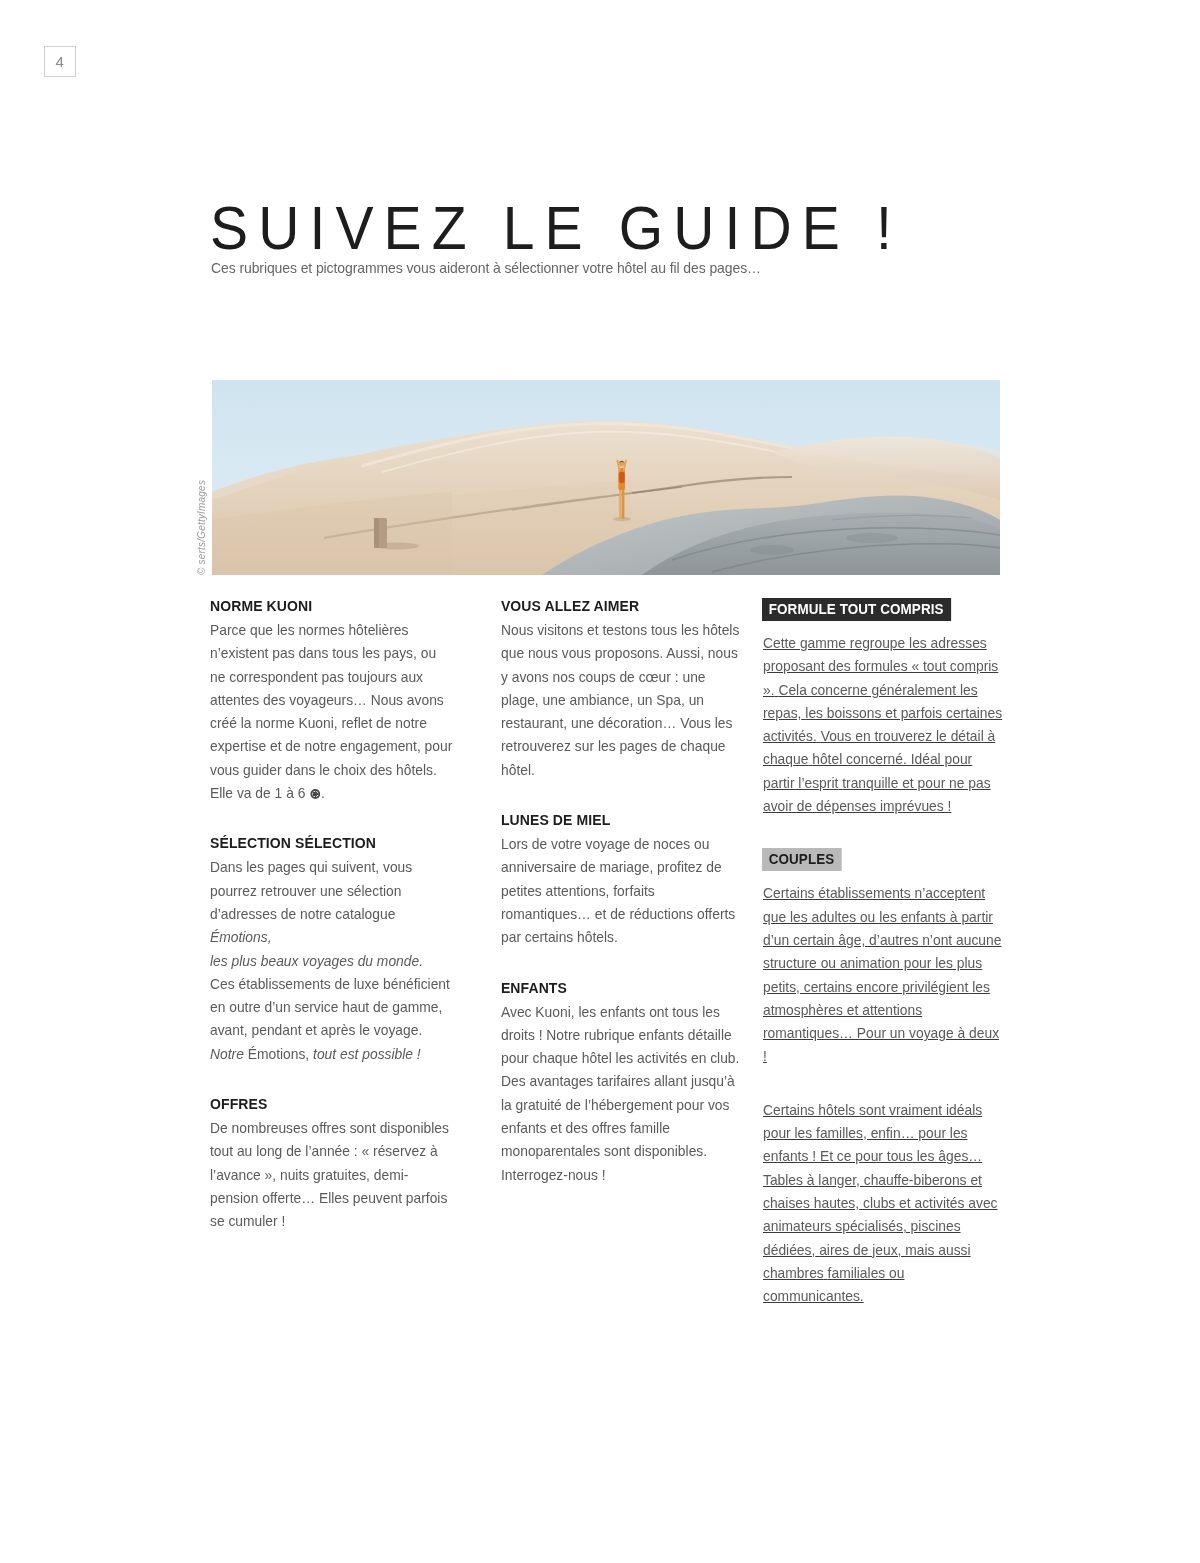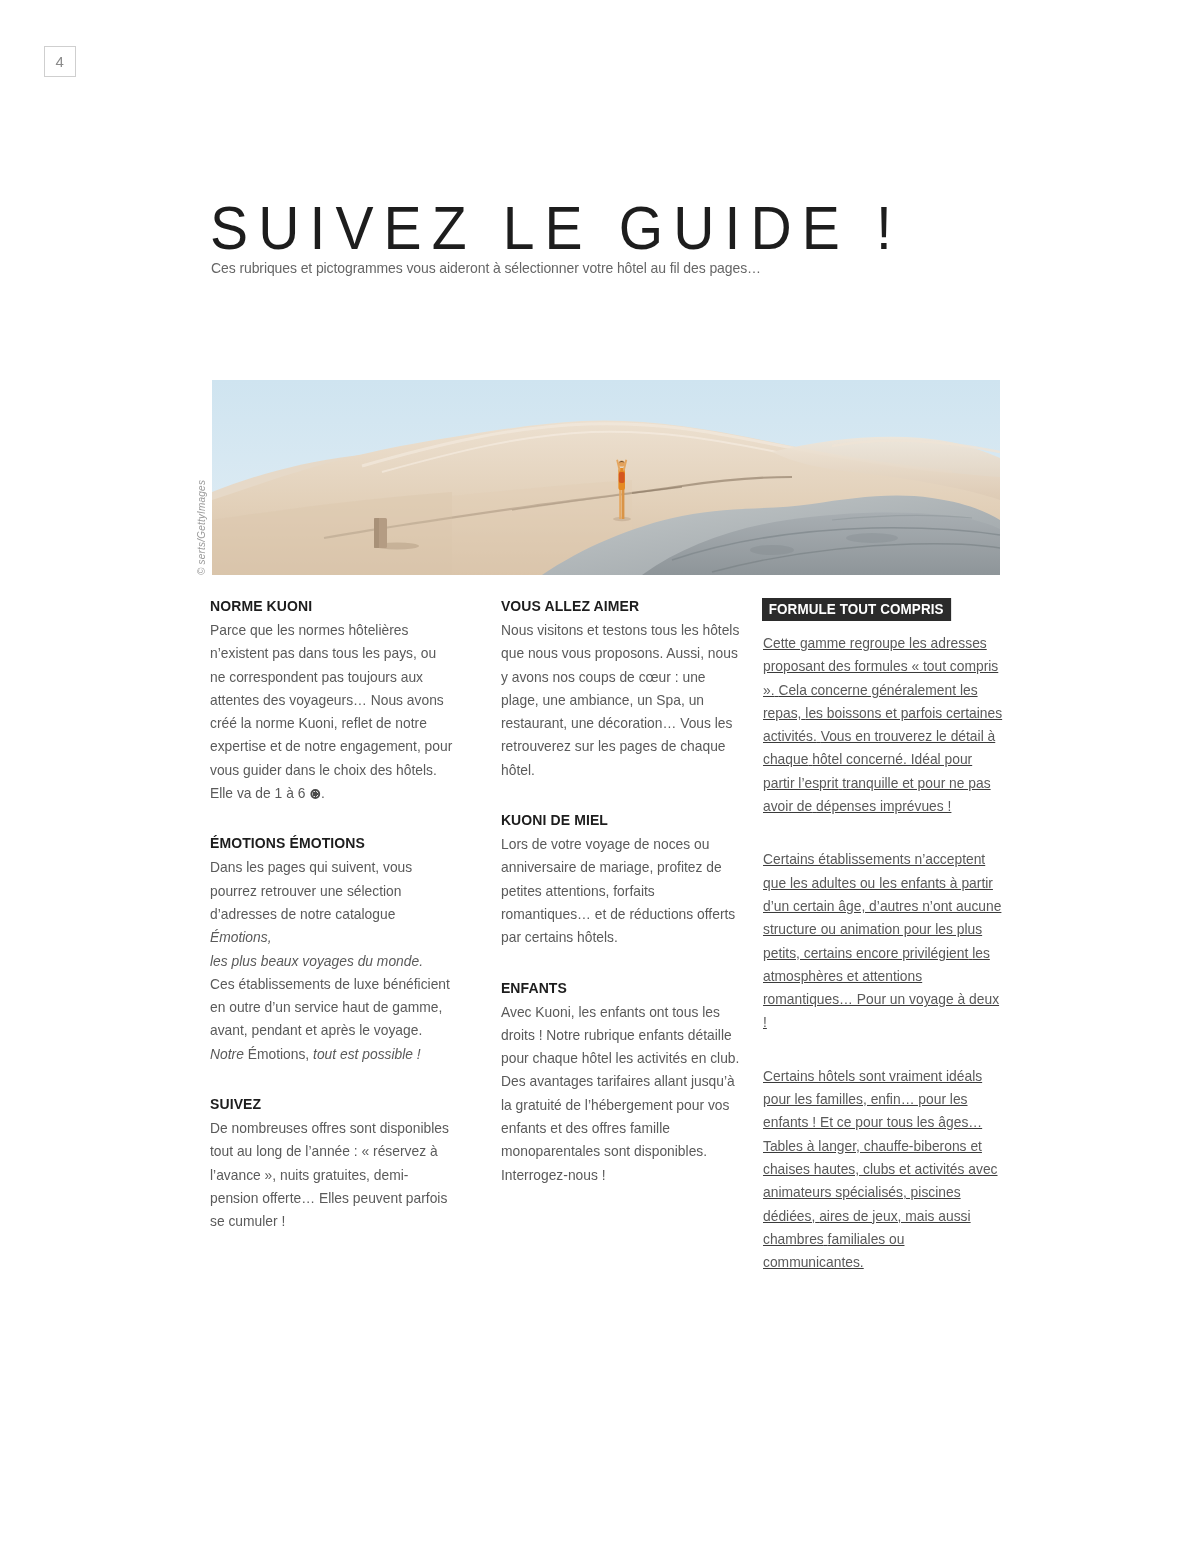--- a/index.html
+++ b/index.html
@@ -250,37 +250,37 @@
         <span>des voyageurs… Nous avons créé</span>
         <span>la norme Kuoni, reflet de notre expertise</span>
         <span>et de notre engagement, pour vous</span>
         <span>guider dans le choix des hôtels.</span><br>
         <span>Elle va de 1 à 6 </span><span class="bullseye"></span><span>.</span>
       </p>
     </div>
 
     <div class="section">
       <div class="sec-head-wrap">
-        <span class="sec-head">ÉMOTIONS ÉMOTIONS</span>
+        <span class="sec-head">SÉLECTION SÉLECTION</span>
       </div>
       <p class="sec-body">
         <span>Dans les pages qui suivent, vous pourrez</span>
         <span>retrouver une sélection d’adresses</span>
         <span>de notre catalogue </span><em>Émotions,</em><br>
         <em>les plus beaux voyages du monde.</em><br>
         <span>Ces établissements de luxe bénéficient</span>
         <span>en outre d’un service haut de gamme,</span>
         <span>avant, pendant et après le voyage.</span><br>
         <em>Notre</em> <span>Émotions, </span><em>tout est possible !</em>
       </p>
     </div>
 
     <div class="section">
       <div class="sec-head-wrap">
-        <span class="sec-head">SUIVEZ</span>
+        <span class="sec-head">OFFRES</span>
       </div>
       <p class="sec-body">
         <span>De nombreuses offres sont disponibles</span>
         <span>tout au long de l’année : « réservez</span>
         <span>à l’avance », nuits gratuites, demi-</span><span>pension offerte… Elles peuvent parfois</span>
         <span>se cumuler !</span>
       </p>
     </div>
 
   </div>
@@ -296,21 +296,21 @@
         <span>que nous vous proposons. Aussi, nous</span>
         <span>y avons nos coups de cœur : une plage,</span>
         <span>une ambiance, un Spa, un restaurant,</span>
         <span>une décoration… Vous les retrouverez</span>
         <span>sur les pages de chaque hôtel.</span>
       </p>
     </div>
 
     <div class="section">
       <div class="sec-head-wrap">
-        <span class="sec-head">KUONI DE MIEL</span>
+        <span class="sec-head">LUNES DE MIEL</span>
       </div>
       <p class="sec-body">
         <span>Lors de votre voyage de noces</span>
         <span>ou anniversaire de mariage, profitez</span>
         <span>de petites attentions, forfaits</span>
         <span>romantiques… et de réductions offerts</span>
         <span>par certains hôtels.</span>
       </p>
     </div>
 
@@ -344,20 +344,23 @@
         <span>Cela concerne généralement les repas,</span>
         <span>les boissons et parfois certaines activités.</span>
         <span>Vous en trouverez le détail à chaque</span>
         <span>hôtel concerné. Idéal pour partir l’esprit</span>
         <span>tranquille et pour ne pas avoir de</span>
         <span>dépenses imprévues !</span>
       </p>
     </div>
 
     <div class="section">
+      <div class="sec-head-wrap">
+        <span class="sec-head badge-gray" style="background: rgb(185, 185, 185); color: rgb(29, 29, 29);">COUPLES</span>
+      </div>
       <p class="sec-body">
         <span>Certains établissements n’acceptent</span>
         <span>que les adultes ou les enfants à partir</span>
         <span>d’un certain âge, d’autres n’ont aucune</span>
         <span>structure ou animation pour les plus</span>
         <span>petits, certains encore privilégient</span>
         <span>les atmosphères et attentions</span>
         <span>romantiques… Pour un voyage à deux !</span>
       </p>
     </div>

